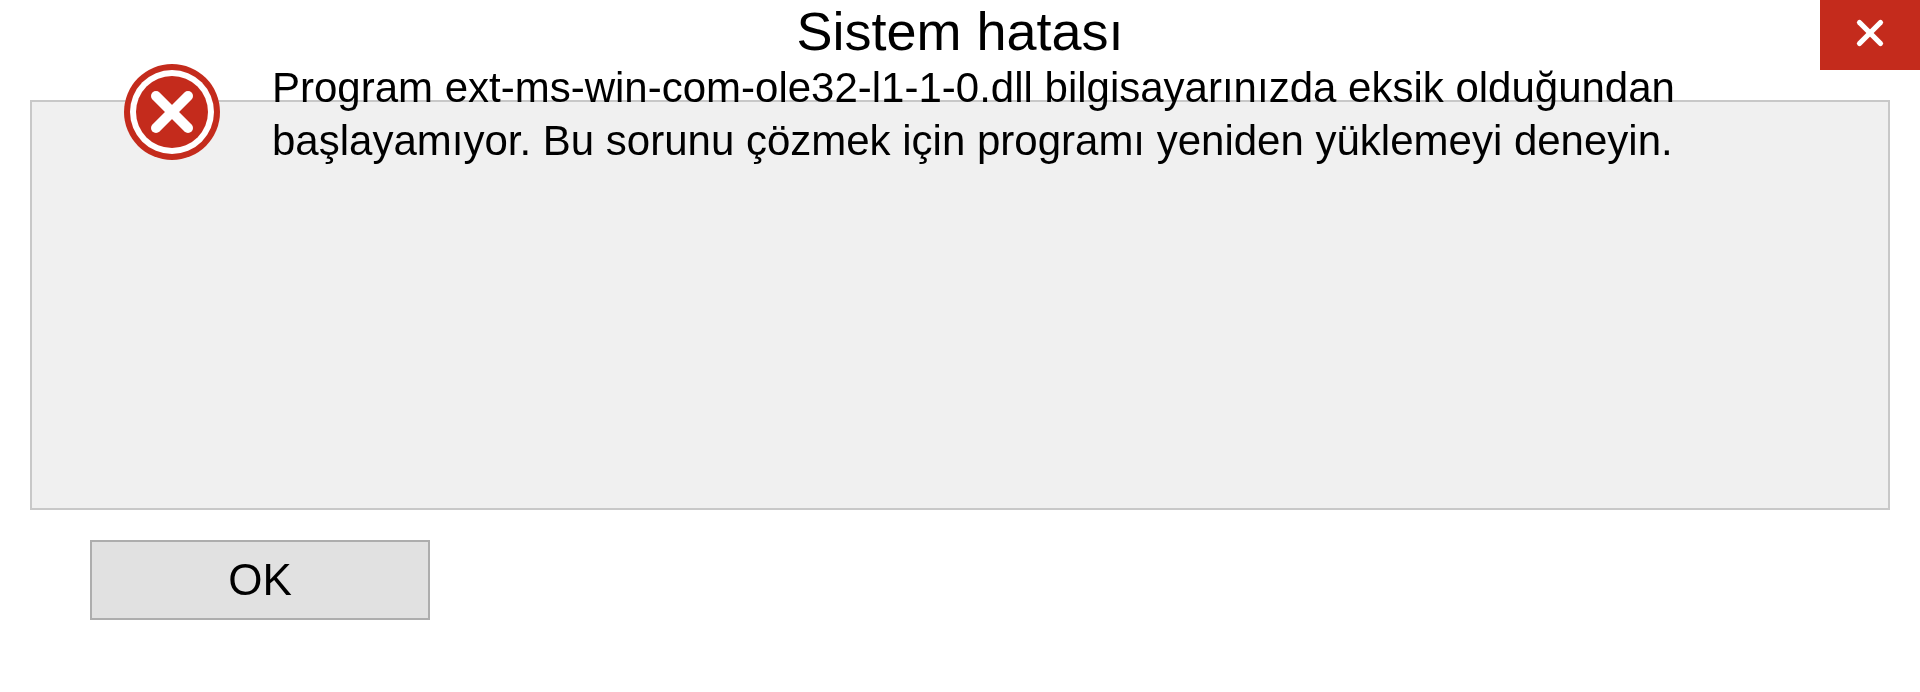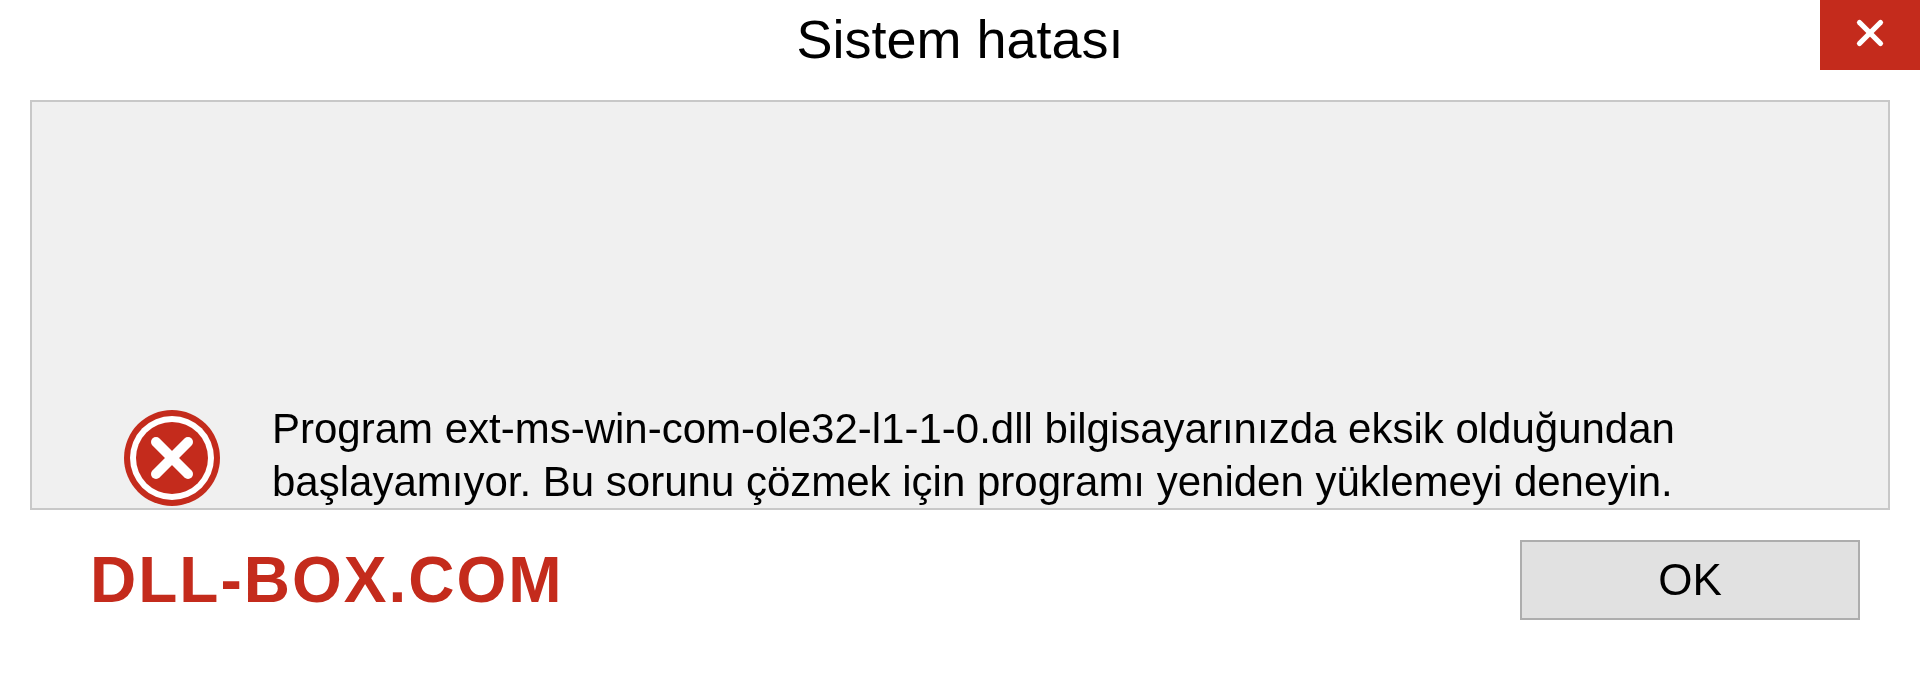--- a/index.html
+++ b/index.html
@@ -14,21 +14,21 @@
       font-family: "Segoe UI", Tahoma, Arial, sans-serif;
       position: relative;
       overflow: hidden;
     }
     .title-bar {
       display: flex;
       align-items: flex-start;
       justify-content: center;
       height: 80px;
       position: relative;
-      padding-top: 8px;
+      padding-top: 0;
     }
     .title-text {
       font-size: 54px;
       font-weight: 400;
       color: #000000;
       text-align: center;
     }
     .close-button {
       position: absolute;
       top: 0;
@@ -44,21 +44,21 @@
     .close-button svg {
       width: 36px;
       height: 36px;
     }
     .content-panel {
       margin: 20px 30px 0 30px;
       border: 2px solid #c8c8c8;
       background: #f0f0f0;
       height: 410px;
       display: flex;
-      align-items: flex-end;
+      align-items: flex-start;
       padding: 0 60px 0 90px;
     }
     .error-icon {
       flex-shrink: 0;
       width: 100px;
       height: 100px;
       margin-right: 50px;
       margin-top: -40px;
     }
     .message-text {
@@ -117,17 +117,16 @@
       <circle cx="50" cy="50" r="42" fill="#ffffff"></circle>
       <circle cx="50" cy="50" r="36" fill="#c42b1c"></circle>
       <line x1="34" y1="34" x2="66" y2="66" stroke="#ffffff" stroke-width="10" stroke-linecap="round"></line>
       <line x1="66" y1="34" x2="34" y2="66" stroke="#ffffff" stroke-width="10" stroke-linecap="round"></line>
     </svg>
   </div>
   <div class="message-text">Program ext-ms-win-com-ole32-l1-1-0.dll bilgisayarınızda eksik olduğundan başlayamıyor. Bu sorunu çözmek için programı yeniden yüklemeyi deneyin.</div>
 </div>
 
 <div class="footer-row">
-  <div class="watermark">DLL-BOX.COM</div>
   <div class="ok-button">
     <span>OK</span>
   </div>
 </div>
 
 </body></html>

